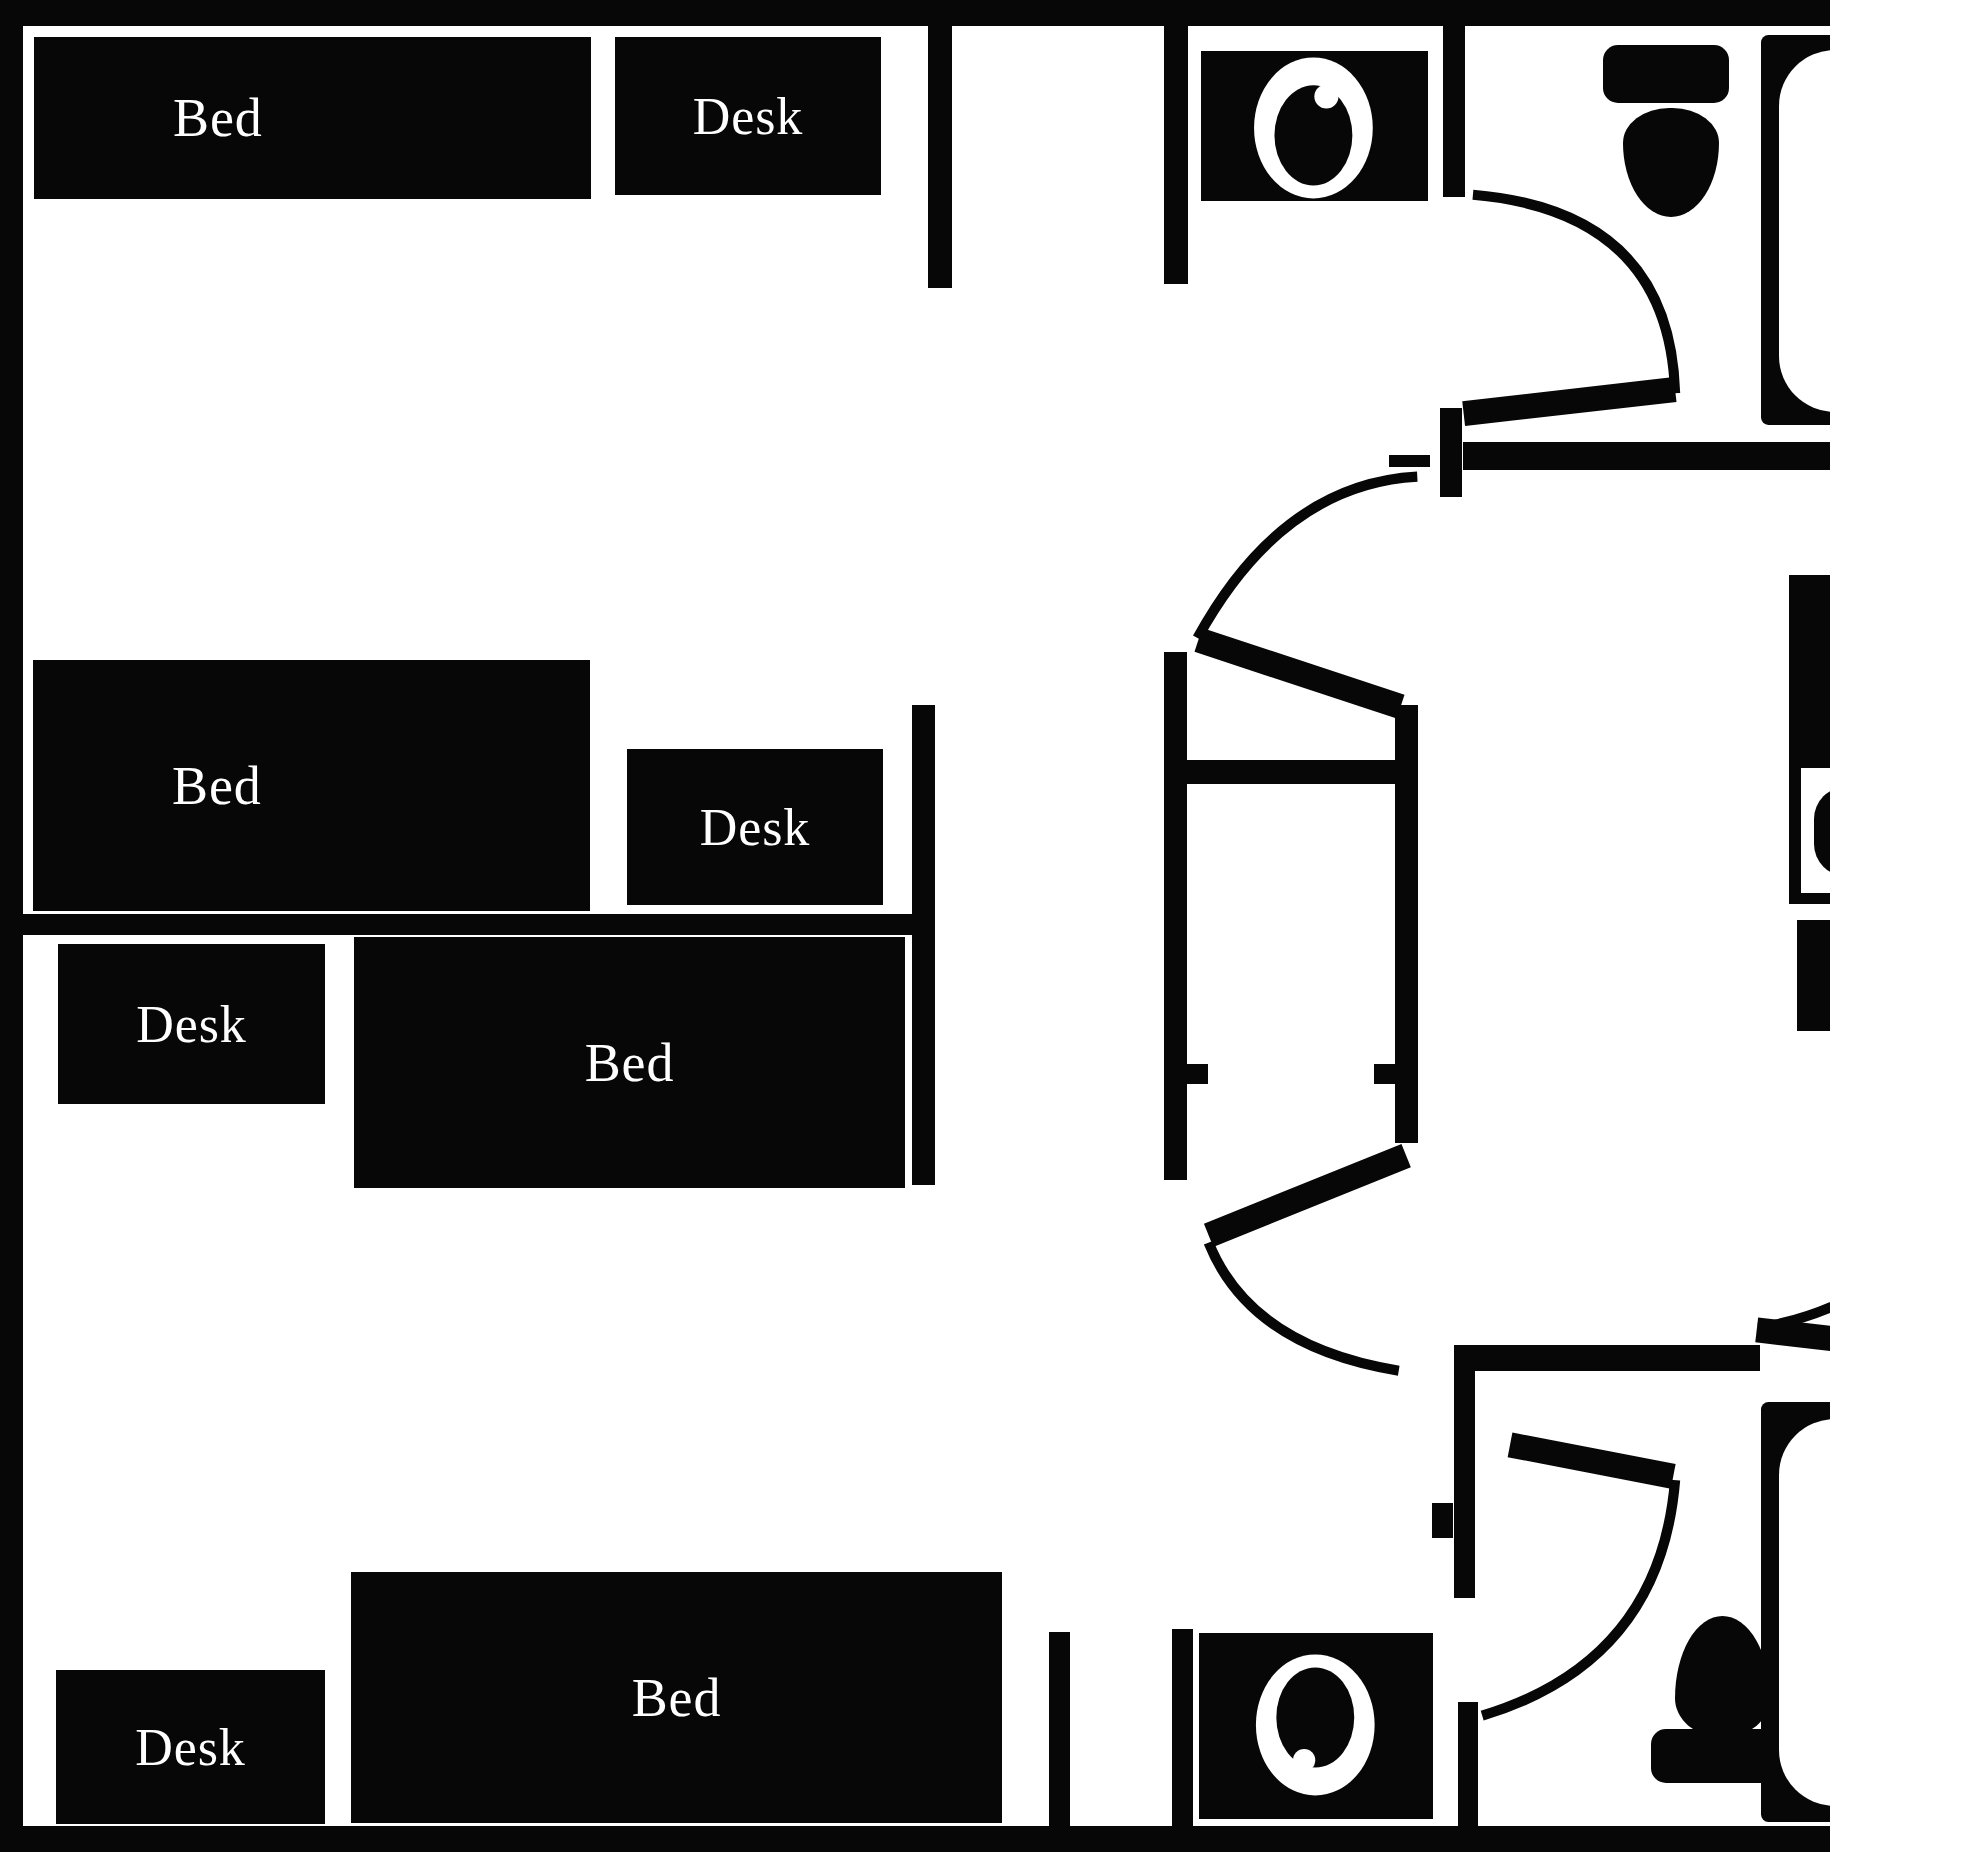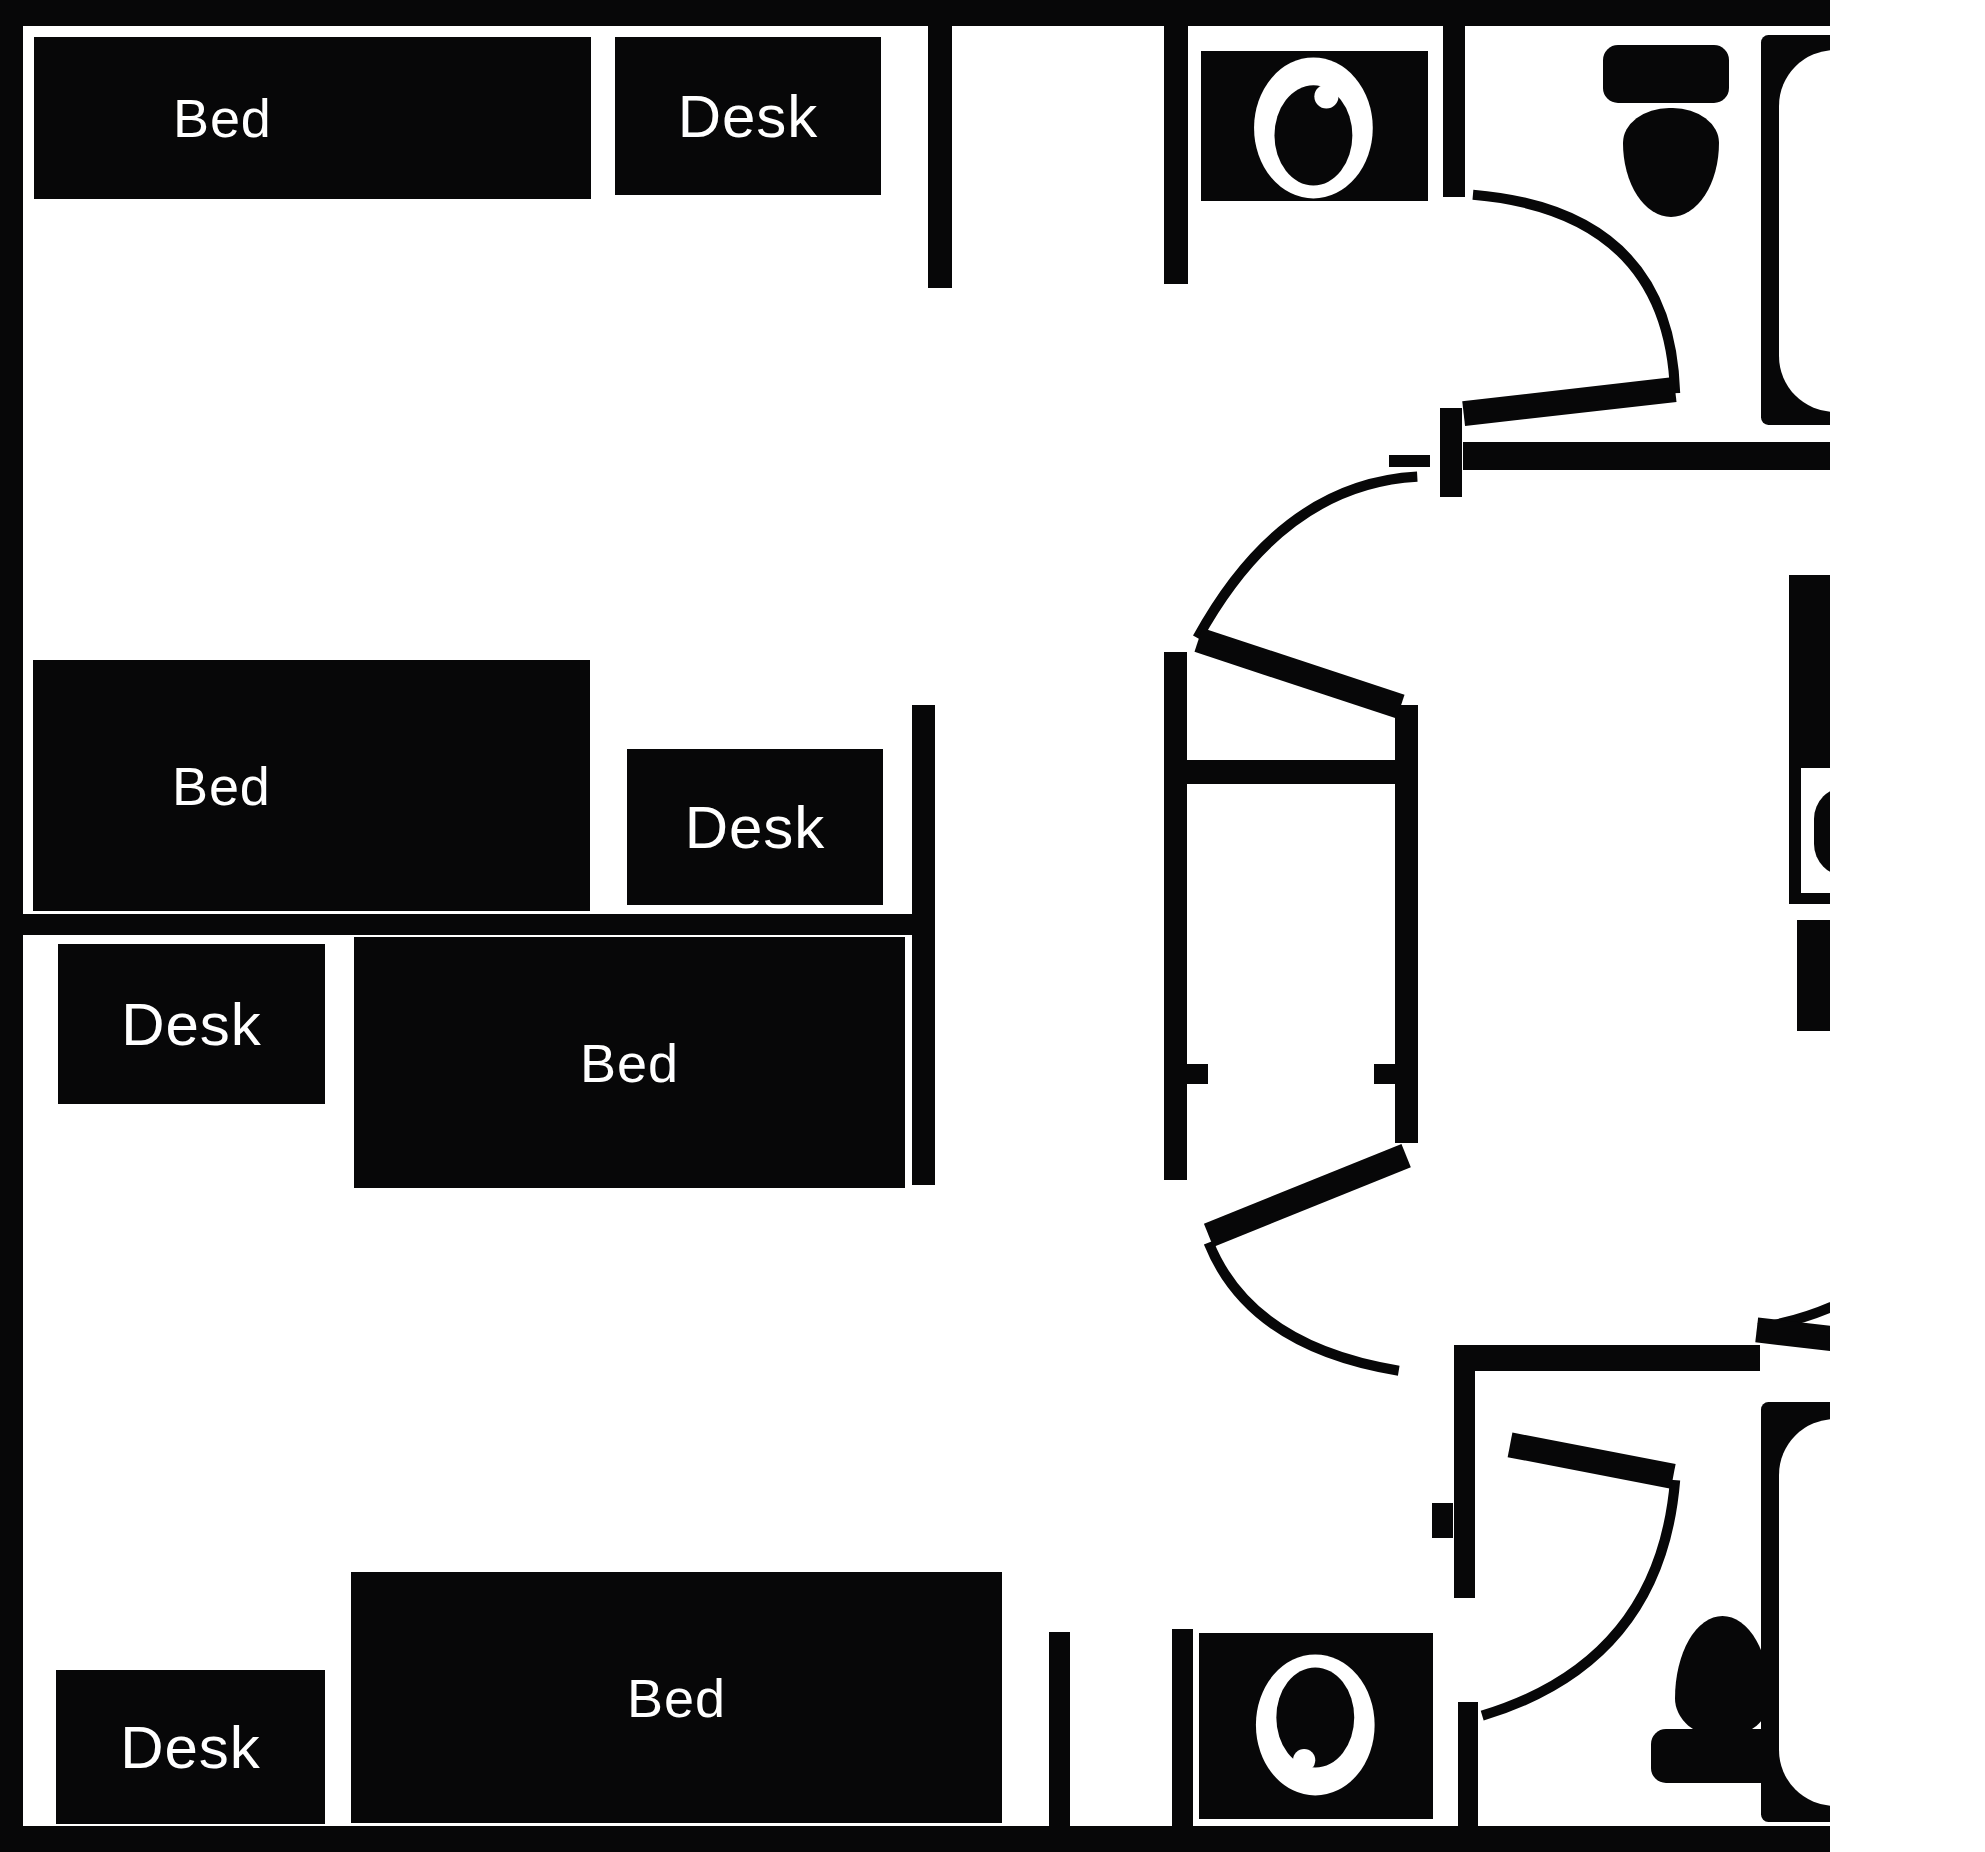--- a/index.html
+++ b/index.html
@@ -1,21 +1,21 @@
 <!DOCTYPE html>
 <html style="font-size:15px"><head>
 <meta charset="utf-8">
 <style>
   html,body{margin:0;padding:0;background:#ffffff;}
   .plan{position:relative;width:1830px;height:1852px;background:#ffffff;overflow:hidden;
-        font-family:Liberation Sans, sans-serif;}
+        font-family:Liberation Serif, serif;}
   .w{position:absolute;background:#070708;}            
   .f{position:absolute;background:#070708;display:flex;align-items:center;justify-content:center;
      color:#ffffff;font-size:54px;letter-spacing:0.9px;}
-  .f.desk{font-size:60px;}
+  .f.desk{font-size:52px;}
   .f.padleft{justify-content:flex-start;padding-left:139px;box-sizing:border-box;}
   .fixture{position:absolute;background:#070708;}
   .tub-inner{position:absolute;background:#ffffff;border-radius:56px;}
   .tank{position:absolute;background:#070708;border-radius:15px;}
   .bowl-down{position:absolute;background:#070708;border-radius:48% 48% 50% 50% / 32% 32% 68% 68%;}
   .bowl-up{position:absolute;background:#070708;border-radius:50% 50% 48% 48% / 68% 68% 32% 32%;}
   .mw{position:absolute;background:#ffffff;}
   .mw-door{position:absolute;background:#070708;border-radius:32px;}
   .dot{position:absolute;background:#070708;border-radius:50%;}
   svg.overlay{position:absolute;left:0;top:0;pointer-events:none;}

